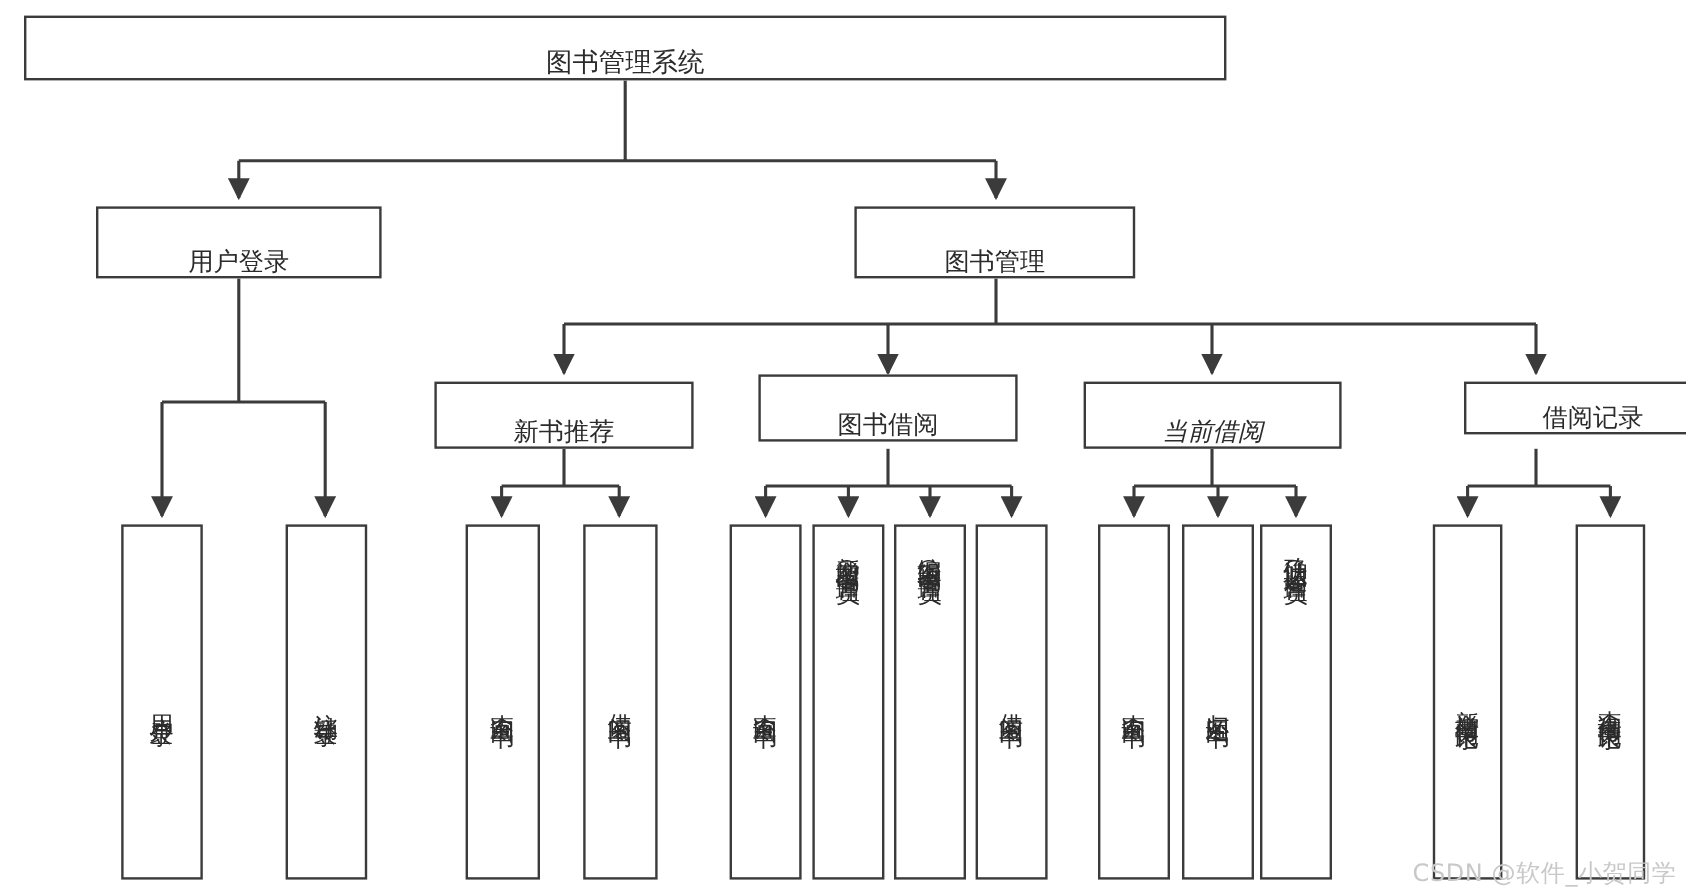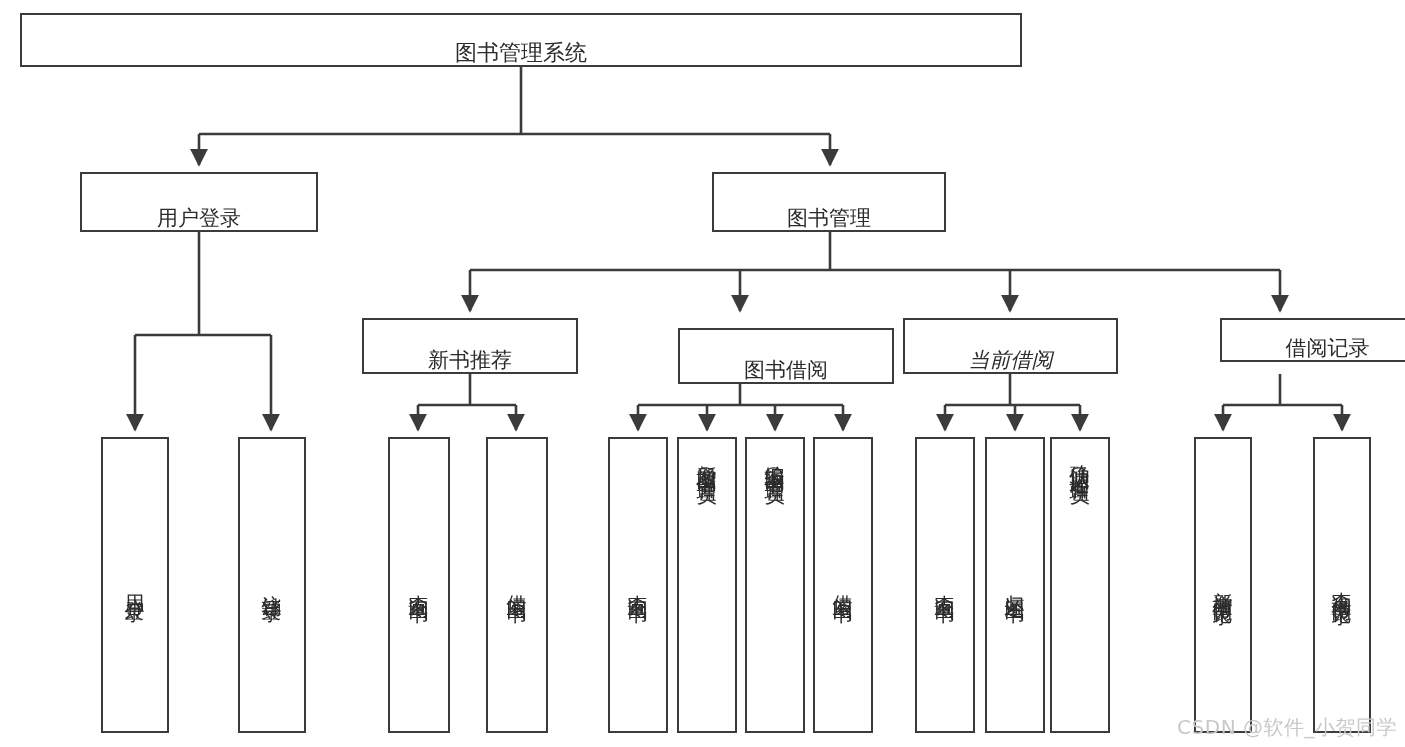--- a/index.html
+++ b/index.html
@@ -139,21 +139,21 @@
   <div class="node h" style="left:80px; top:172px; width:238px; height:60px;">
     <span class="lbl">用户登录</span>
   </div>
   <div class="node h" style="left:712px; top:172px; width:234px; height:60px;">
     <span class="lbl">图书管理</span>
   </div>
 
   <div class="node h" style="left:362px; top:318px; width:216px; height:56px;">
     <span class="lbl">新书推荐</span>
   </div>
-  <div class="node h" style="left:632px; top:328px; width:216px; height:56px;margin-left:46px;">
+  <div class="node h" style="left:632px; top:312px; width:216px; height:56px;">
     <span class="lbl">图书借阅</span>
   </div>
   <div class="node h" style="left:903px; top:318px; width:215px; height:56px;font-style:italic;">
     <span class="lbl">当前借阅</span>
   </div>
   <div class="node h" style="left:1172px; top:318px; width:215px; height:44px;margin-left:48px;">
     <span class="lbl">借阅记录</span>
   </div>
 
   <div class="node v mid" style="left:101px; top:437px; width:68px; height:296px;">

